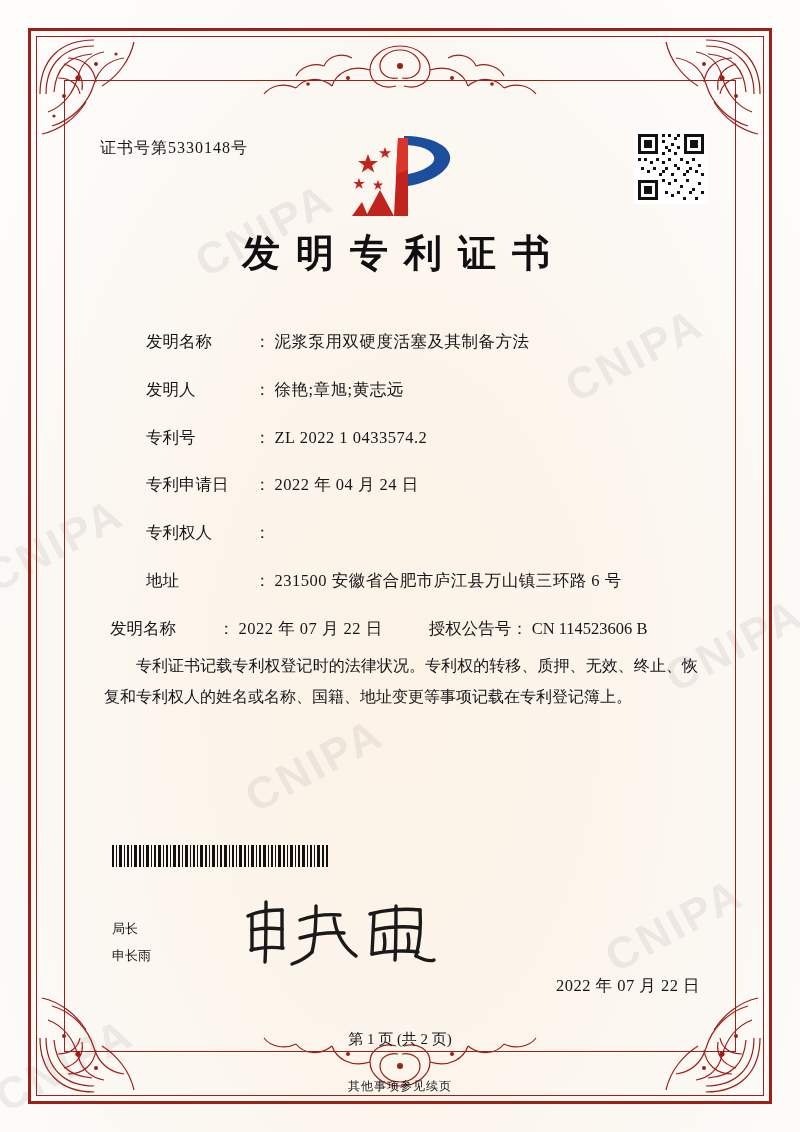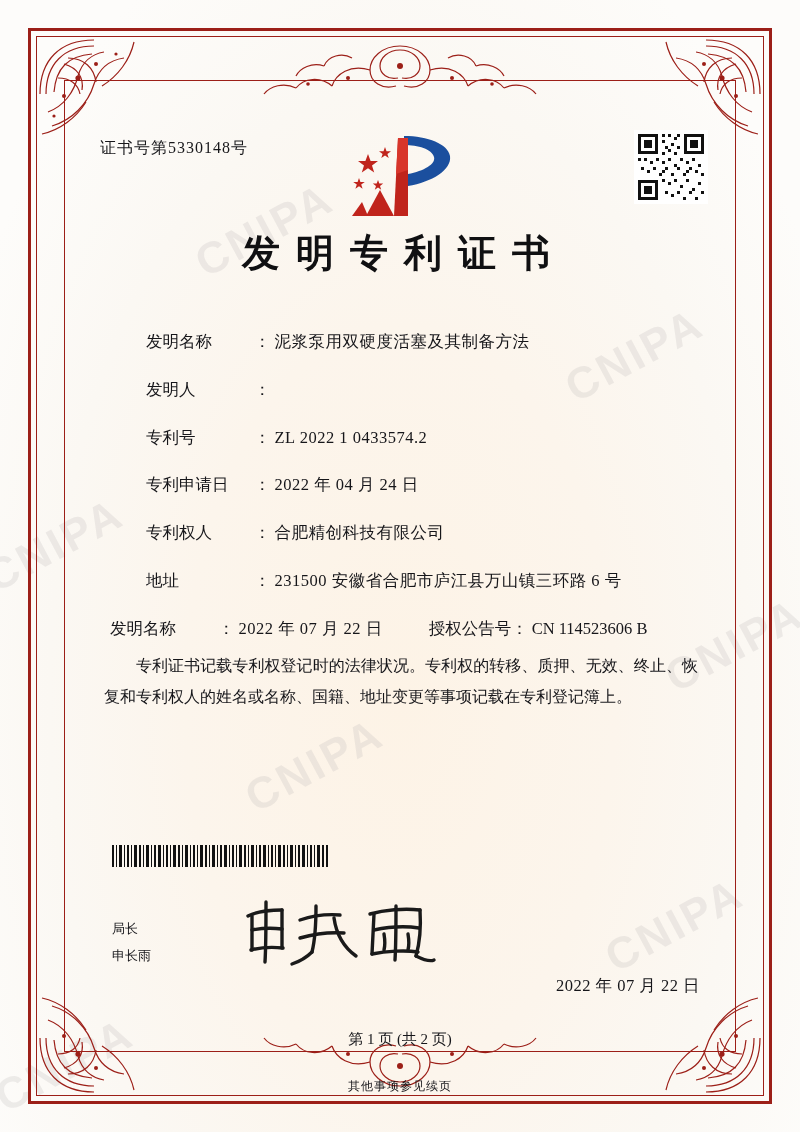--- a/index.html
+++ b/index.html
@@ -505,38 +505,38 @@
 
     <div class="field-row">
       <span class="field-label spread">发明名称</span>
       <span class="field-colon">：</span>
       <span class="field-value">泥浆泵用双硬度活塞及其制备方法</span>
     </div>
 
     <div class="field-row">
       <span class="field-label spread">发明人</span>
       <span class="field-colon">：</span>
+      <span class="field-value">徐艳;章旭;黄志远</span>
     </div>
 
     <div class="field-row">
       <span class="field-label spread">专利号</span>
       <span class="field-colon">：</span>
       <span class="field-value">ZL 2022 1 0433574.2</span>
     </div>
 
     <div class="field-row">
       <span class="field-label spread">专利申请日</span>
       <span class="field-colon">：</span>
       <span class="field-value">2022 年 04 月 24 日</span>
     </div>
 
     <div class="field-row">
       <span class="field-label spread">专利权人</span>
       <span class="field-colon">：</span>
-      <span class="field-value">合肥精创科技有限公司</span>
     </div>
 
     <div class="field-row">
       <span class="field-label spread">地址</span>
       <span class="field-colon">：</span>
       <span class="field-value">231500 安徽省合肥市庐江县万山镇三环路 6 号</span>
     </div>
 
     <div class="field-row dual">
       <span class="field-label">发明名称</span>

